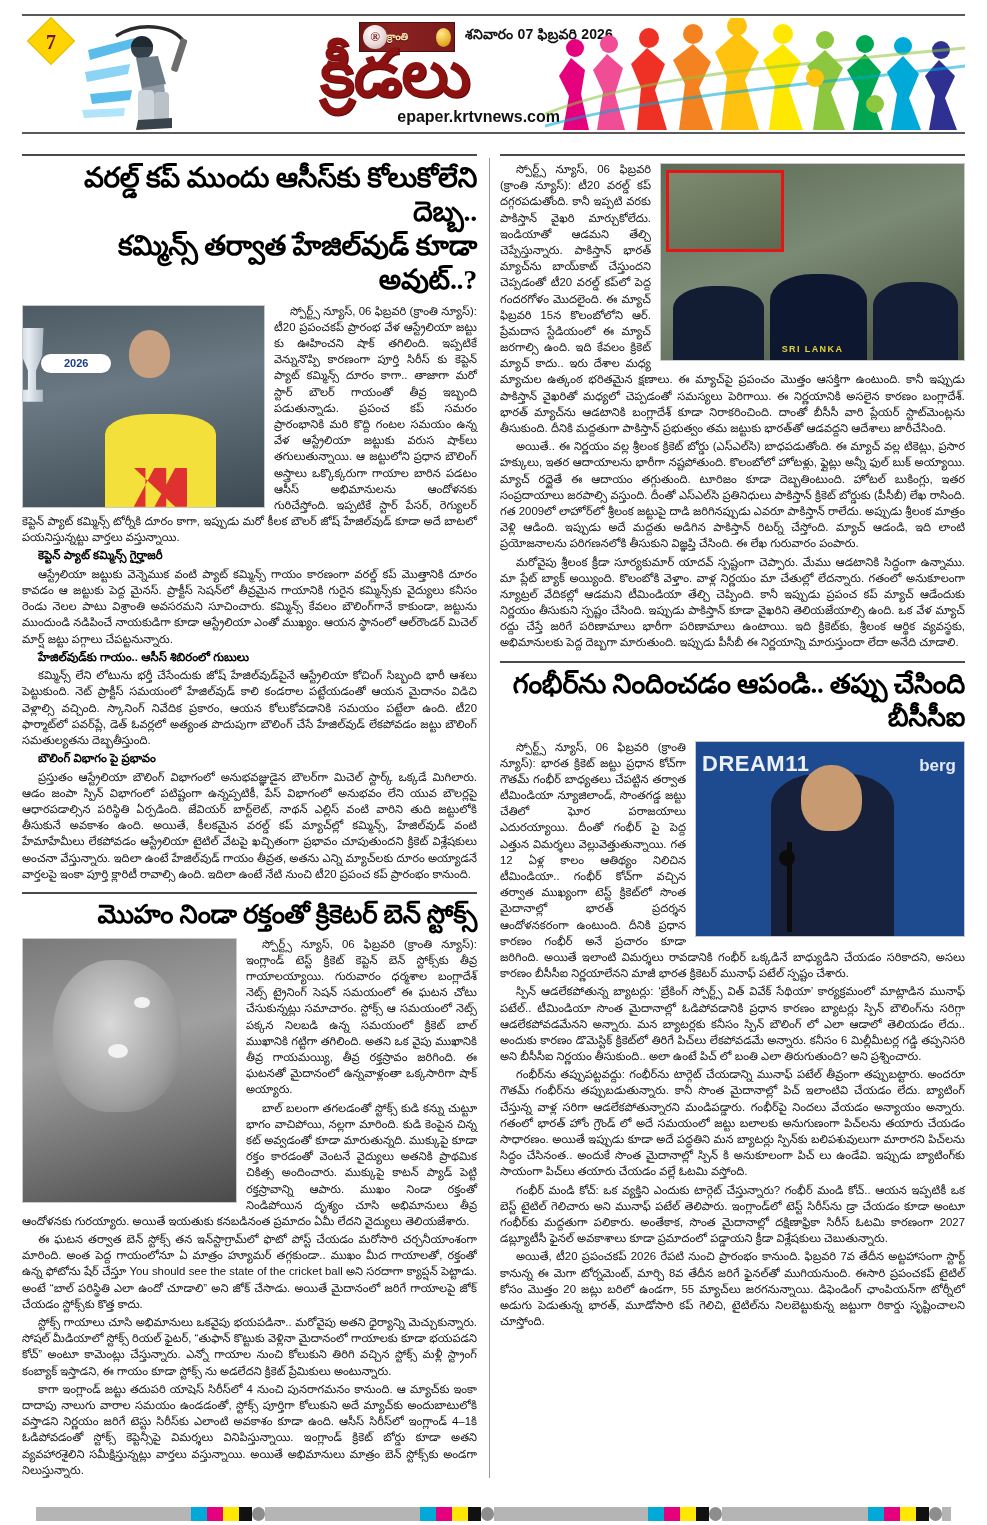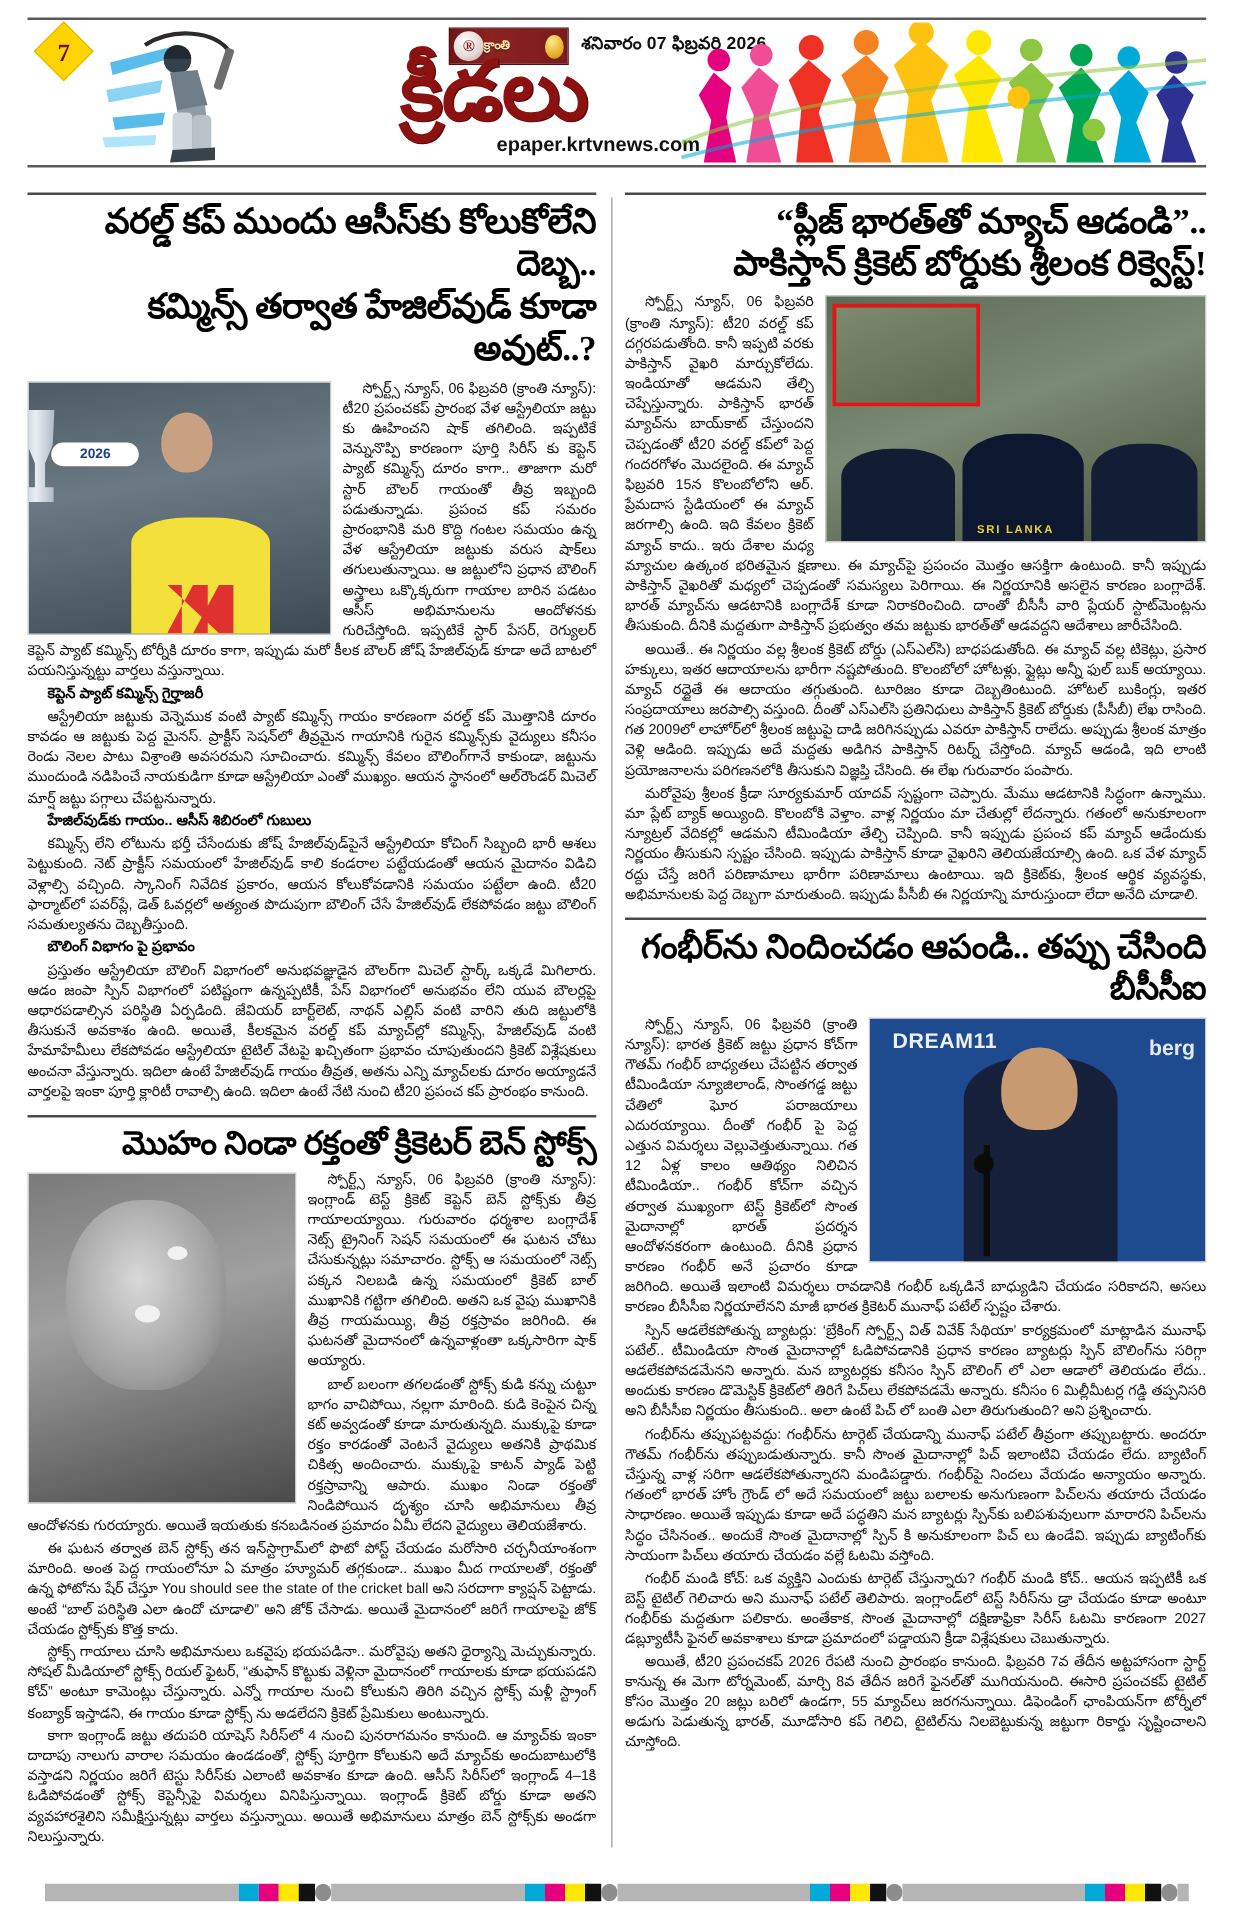--- a/index.html
+++ b/index.html
@@ -206,22 +206,22 @@
   }
   .sl-navy {
     position:absolute; bottom:0; width:30%; height:38%;
     background:#121c33; border-radius: 44% 44% 0 0 / 30% 30% 0 0;
   }
   .dream-bd {
     position:absolute; left:0; top:0; width:100%; height:100%;
     background:#1e4a8f;
   }
   .dream-txt {
-    position:absolute; left:18px; top:6px;
-    color:#fff; font-size:17px; font-weight:bold; letter-spacing:0.5px;
+    position:absolute; left:6px; top:6px;
+    color:#fff; font-size:22px; font-weight:bold; letter-spacing:0.5px;
     font-family:"Liberation Sans",sans-serif; opacity:.92;
   }
   .dream-txt2 {
     position:absolute; right:8px; top:12px;
     color:#fff; font-size:17px; font-weight:bold;
     font-family:"Liberation Sans",sans-serif; opacity:.88;
   }
   .gb-person {
     position:absolute; left:28%; top:16%; width:46%; height:86%;
     background:#17203a; border-radius:42% 42% 0 0 / 20% 20% 0 0;
@@ -376,24 +376,20 @@
           <div class="clr"></div>
         </div>
       </div>
 
     </div>
 
     <div class="col-right">
 
       <div class="article">
         <div class="rule-top"></div>
-        <h1 class="headline hl-big">
-          <span>“ప్లీజ్ భారత్‌తో మ్యాచ్ ఆడండి”..</span><br>
-          <span>పాకిస్తాన్ క్రికెట్ బోర్డుకు శ్రీలంక రిక్వెస్ట్!</span>
-        </h1>
 
         <div class="artbody">
           <div class="photo ph-srilanka">
             <div class="redbox"></div>
             <div class="sl-navy" style="left:4%;"></div>
             <div class="sl-navy" style="left:36%;width:32%;height:44%;background:#0e1730;"></div>
             <div class="sl-navy" style="left:70%;width:28%;height:40%;background:#131d36;"></div>
             <div class="sl-band">SRI LANKA</div>
           </div>
           <p>స్పోర్ట్స్ న్యూస్, 06 ఫిబ్రవరి (క్రాంతి న్యూస్): టీ20 వరల్డ్ కప్ దగ్గరపడుతోంది. కానీ ఇప్పటి వరకు పాకిస్తాన్ వైఖరి మార్చుకోలేదు. ఇండియాతో ఆడమని తేల్చి చెప్పేస్తున్నారు. పాకిస్తాన్ భారత్ మ్యాచ్‌ను బాయ్‌కాట్ చేస్తుందని చెప్పడంతో టీ20 వరల్డ్ కప్‌లో పెద్ద గందరగోళం మొదలైంది. ఈ మ్యాచ్ ఫిబ్రవరి 15న కొలంబోలోని ఆర్. ప్రేమదాస స్టేడియంలో ఈ మ్యాచ్ జరగాల్సి ఉంది. ఇది కేవలం క్రికెట్ మ్యాచ్ కాదు.. ఇరు దేశాల మధ్య మ్యాచుల ఉత్కంఠ భరితమైన క్షణాలు. ఈ మ్యాచ్‌పై ప్రపంచం మొత్తం ఆసక్తిగా ఉంటుంది. కానీ ఇప్పుడు పాకిస్తాన్ వైఖరితో మధ్యలో చెప్పడంతో సమస్యలు పెరిగాయి. ఈ నిర్ణయానికి అసలైన కారణం బంగ్లాదేశ్. భారత్ మ్యాచ్‌ను ఆడటానికి బంగ్లాదేశ్ కూడా నిరాకరించింది. దాంతో బీసీసీ వారి ప్లేయర్ స్టాట్‌మెంట్లను తీసుకుంది. దీనికి మద్దతుగా పాకిస్తాన్ ప్రభుత్వం తమ జట్టుకు భారత్‌తో ఆడవద్దని ఆదేశాలు జారీచేసింది.</p>

